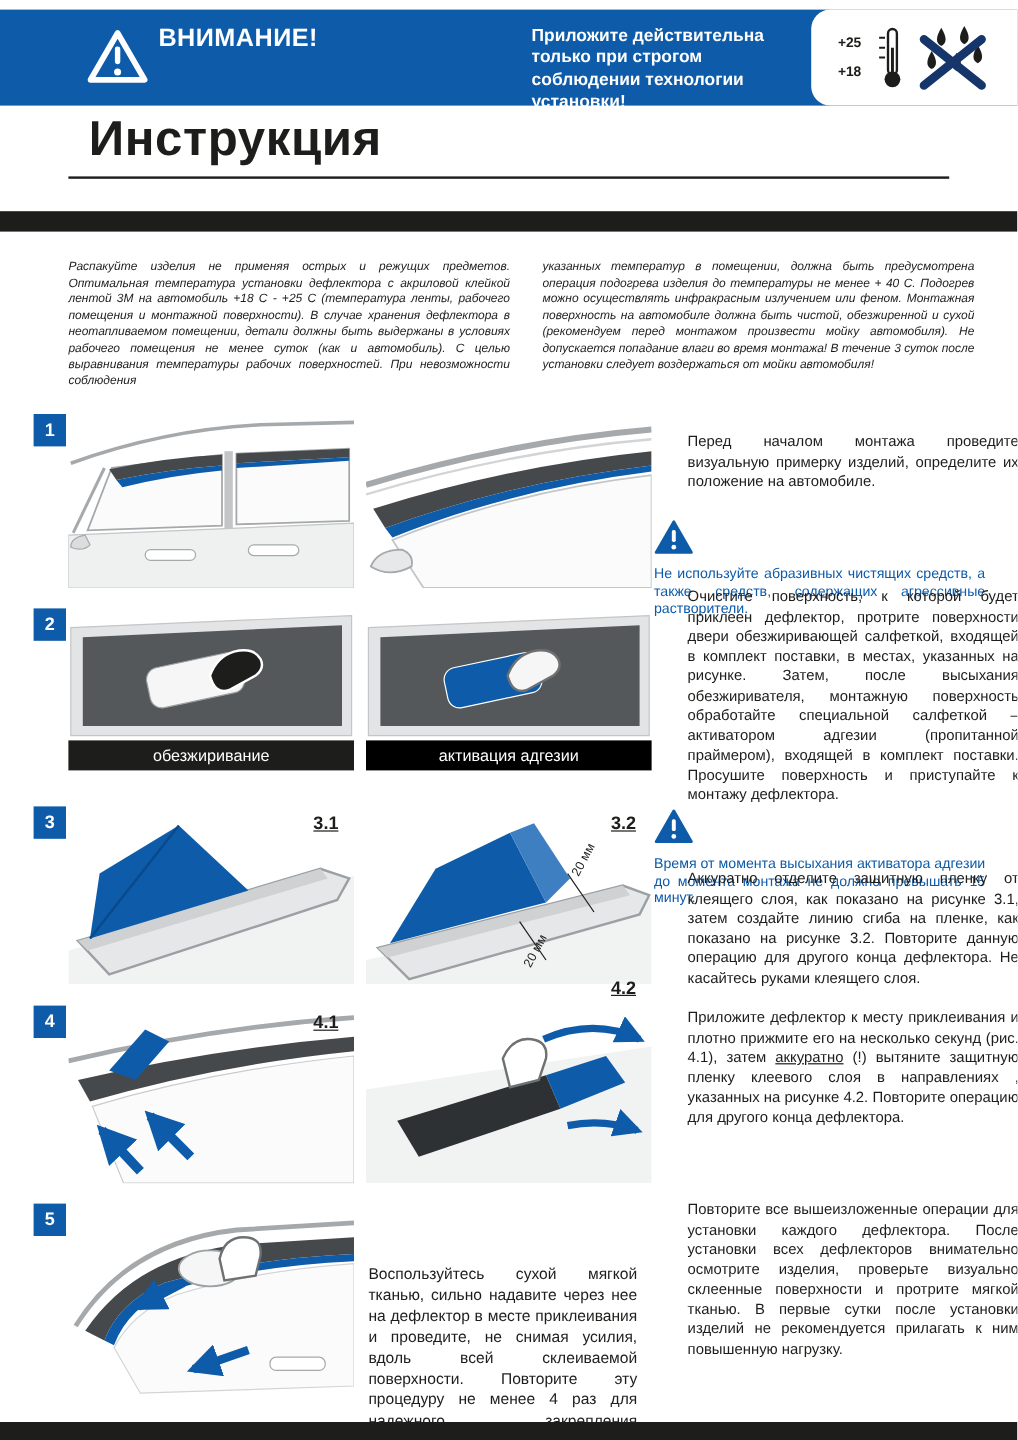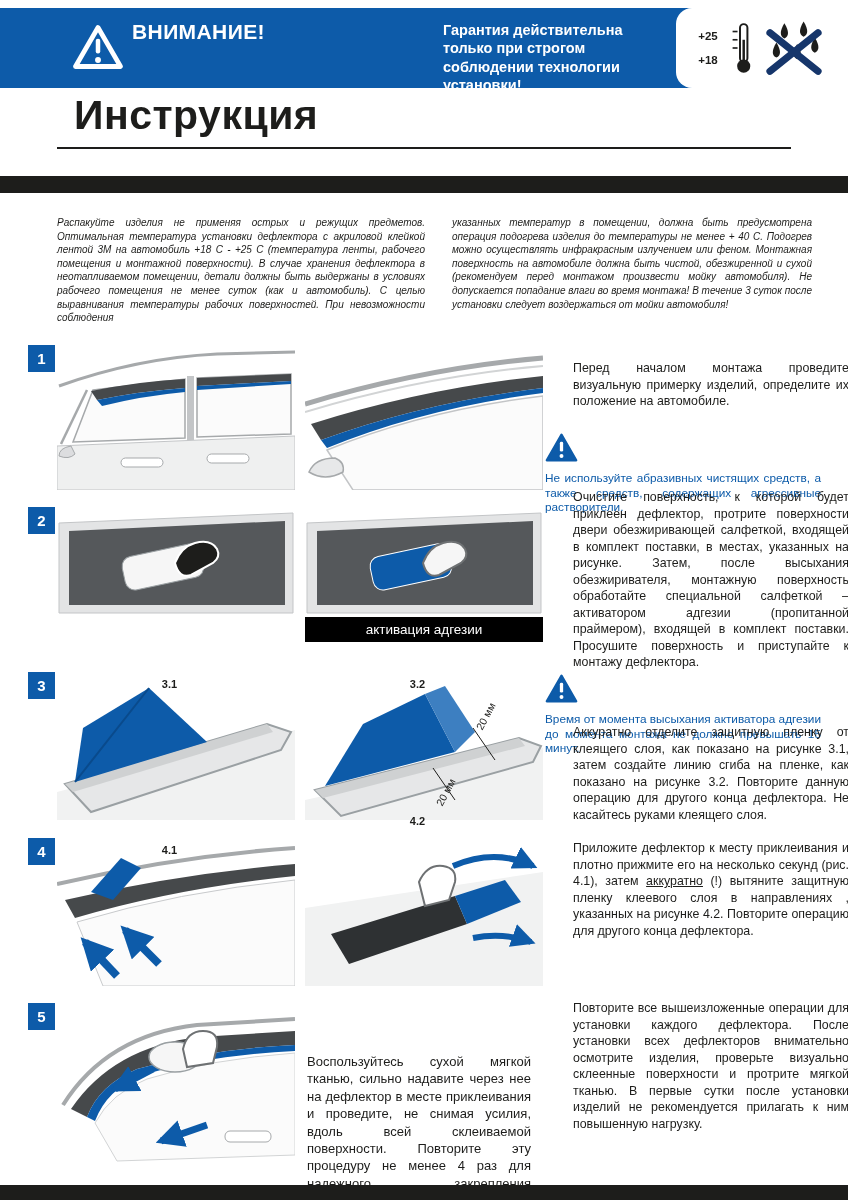--- a/index.html
+++ b/index.html
@@ -25,21 +25,21 @@
 
   
   .intro{position:absolute;top:216px;font-size:10px;font-style:italic;line-height:1.36;text-align:justify;}
   .intro-l{left:57px;width:368px;}
   .intro-r{left:452px;width:360px;}
 
   
   .stepnum{position:absolute;left:28px;width:27px;height:27px;background:#0d5ba9;color:#fff;font-weight:bold;font-size:15px;display:flex;align-items:center;justify-content:center;}
   .fig{position:absolute;}
   .fig svg{display:block;width:100%;height:100%;}
-  .figlabel{position:absolute;width:225px;text-align:center;font-size:11px;font-weight:bold;}
+  .figlabel{position:absolute;width:225px;text-align:right;font-size:15px;font-weight:bold;text-decoration:underline;}
   .labelbar{position:absolute;top:617px;width:238px;height:25px;color:#fff;font-size:13.5px;display:flex;align-items:center;justify-content:center;}
   .labelbar.dark{background:#1d1d1b;}
   .labelbar.blue{background:#000000;}
 
   .para{position:absolute;left:573px;width:276px;font-size:12.4px;line-height:1.33;text-align:justify;}
   .para-mid{position:absolute;left:307px;width:224px;font-size:13px;line-height:1.34;text-align:justify;margin-top:48px;}
   .warn{position:absolute;left:545px;width:276px;display:flex;gap:9px;align-items:flex-start;flex-direction:column;}
   .warn .wtxt{color:#0d5ba9;font-size:11.8px;line-height:1.24;text-align:justify;flex:1;}
   u{text-underline-offset:1px;}
 </style>
@@ -50,21 +50,21 @@
 
   <div class="header">
     <div class="h-tri">
       <svg width="52" height="46" viewBox="0 0 60 53">
         <path d="M30 4 L56 49 L4 49 Z" fill="none" stroke="#ffffff" stroke-width="5.5" stroke-linejoin="round"></path>
         <rect x="27.4" y="17" width="5.2" height="17" rx="2.4" fill="#ffffff"></rect>
         <circle cx="30" cy="41.5" r="3.4" fill="#ffffff"></circle>
       </svg>
     </div>
     <div class="h-attn-title">ВНИМАНИЕ!</div>
-    <div class="h-warranty">Гарантия действительна только при строгом соблюдении технологии установки!</div>
+    <div class="h-warranty">Приложите действительна только при строгом соблюдении технологии установки!</div>
     <div class="h-box">
       <div class="h-temps">
         <span>+25</span>
         <span>+18</span>
       </div>
       <svg width="28" height="56" viewBox="0 0 34 64">
         <line x1="8" y1="12" x2="14" y2="12" stroke="#1d1d1b" stroke-width="2"></line>
         <line x1="8" y1="22" x2="14" y2="22" stroke="#1d1d1b" stroke-width="2"></line>
         <line x1="8" y1="32" x2="14" y2="32" stroke="#1d1d1b" stroke-width="2"></line>
         <rect x="17" y="3" width="9" height="46" rx="4.5" fill="#ffffff" stroke="#1d1d1b" stroke-width="2.4"></rect>
@@ -151,20 +151,21 @@
     <svg viewBox="0 0 238 106">
       <path d="M2 14 L236 4 L236 104 L2 104 Z" fill="#e3e4e5" stroke="#c3c5c7"></path>
       <path d="M12 22 L228 12 L228 96 L12 96 Z" fill="#55585b"></path>
       <g transform="rotate(-12 110 58)">
         <rect x="66" y="40" width="80" height="34" rx="10" fill="#0d5ba9" stroke="#ffffff"></rect>
       </g>
       <path d="M118 54 q6 -16 20 -20 q16 -4 22 6 q4 8 -4 14 l-22 12 q-12 4 -16 -12 Z" fill="#f6f6f6" stroke="#6e7173" stroke-width="2"></path>
     </svg>
   </div>
 
+  <div class="labelbar dark" style="left:57px">обезжиривание</div>
   <div class="labelbar blue" style="left:305px">активация адгезии</div>
 
   <div class="stepnum" style="top:672px">3</div>
 
   <div class="fig" style="left:57px;top:672px;width:238px;height:148px">
     <svg viewBox="0 0 238 148">
       <path d="M0 120 L238 58 L238 148 L0 148 Z" fill="#f1f2f2"></path>
       <path d="M8 112 L210 52 L234 60 L224 78 L34 140 Z" fill="#e6e7e8" stroke="#9aa0a3" stroke-width="2"></path>
       <path d="M8 112 L210 52 L216 60 L16 120 Z" fill="#cfd1d2"></path>
       <path d="M18 110 L150 70 L92 16 L26 56 Z" fill="#0d5ba9"></path>

